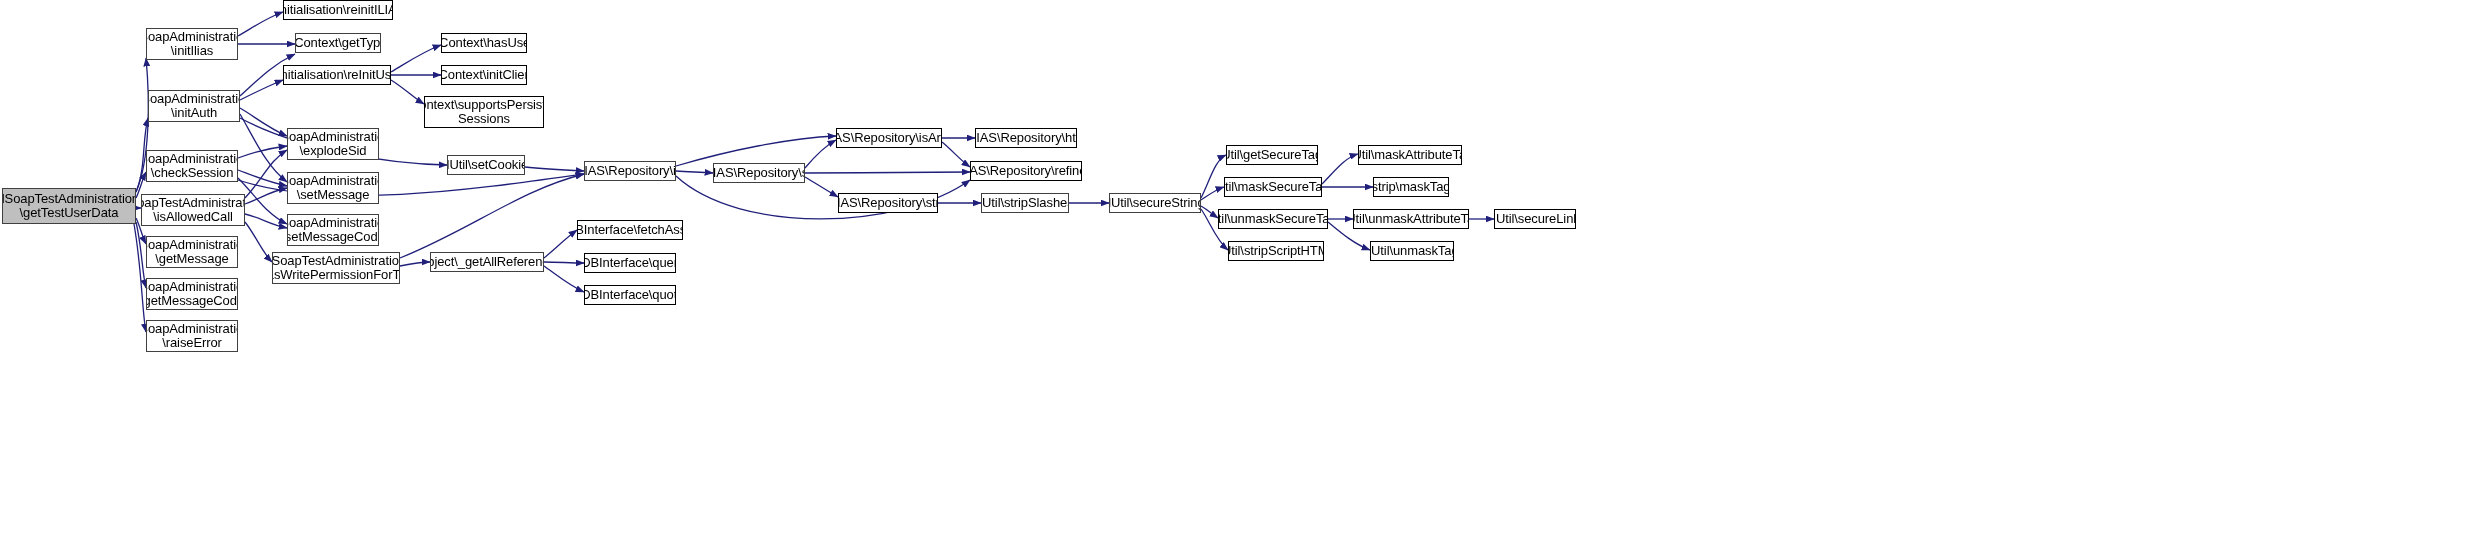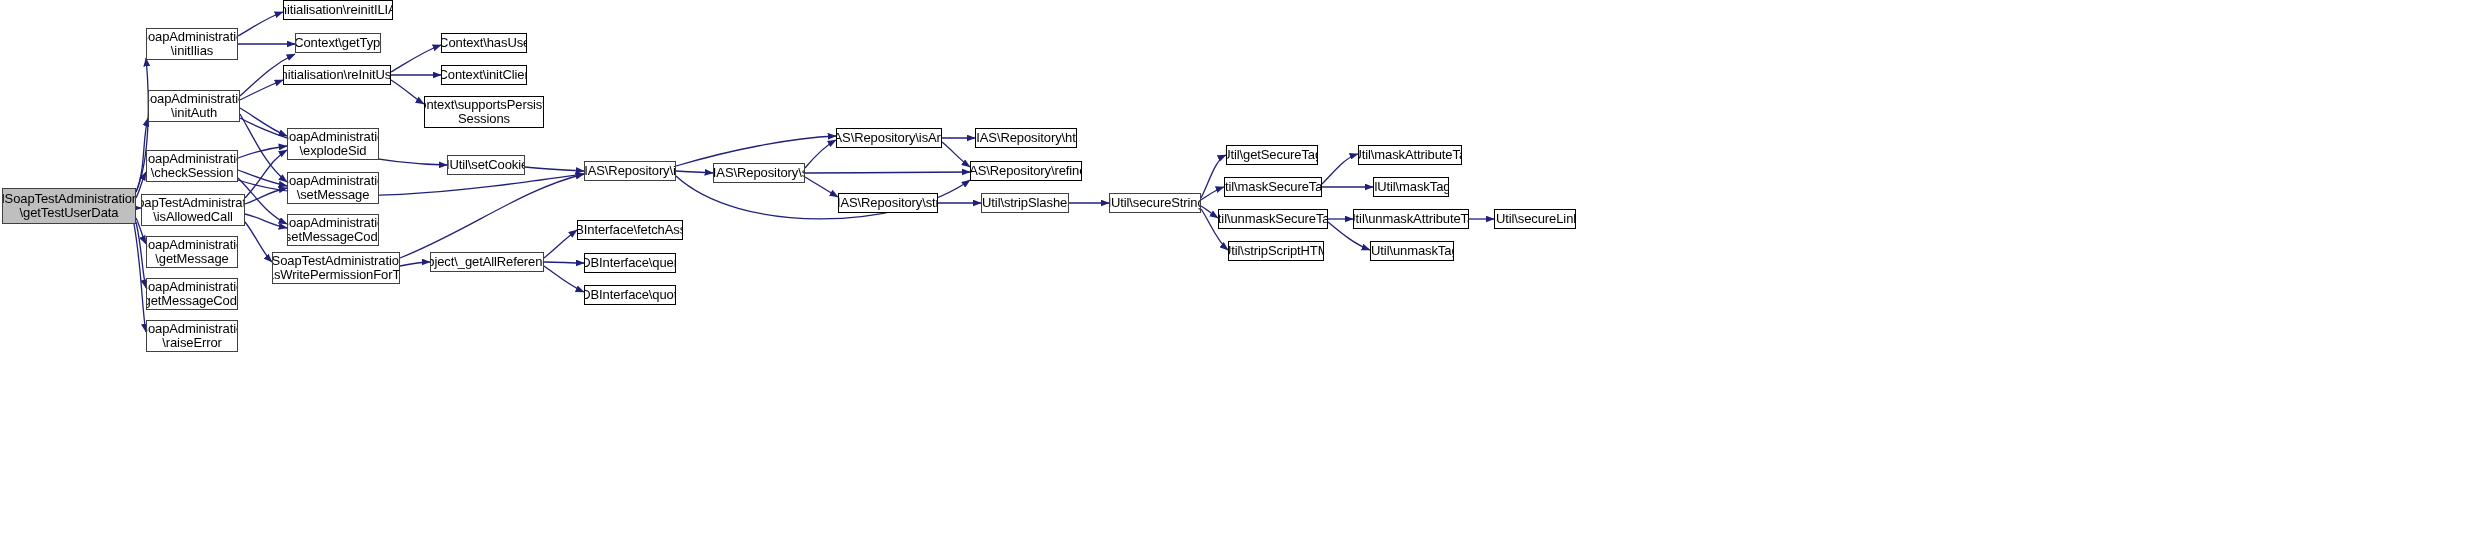--- a/index.html
+++ b/index.html
@@ -134,18 +134,18 @@
       <div class="node" style="left: 975px; top: 128px; width: 102px; height: 20px;">ILIAS\Repository\http</div>
       <div class="node" style="left: 970px; top: 161px; width: 112px; height: 20px;">ILIAS\Repository\refinery</div>
       <div class="node" style="left: 838px; top: 193px; width: 100px; height: 20px;">ILIAS\Repository\strip</div>
       <div class="node thick" style="left: 981px; top: 193px; width: 88px; height: 20px;">ilUtil\stripSlashes</div>
       <div class="node thick" style="left: 1109px; top: 193px; width: 92px; height: 20px;">ilUtil\secureString</div>
       <div class="node" style="left: 1226px; top: 145px; width: 92px; height: 20px;">ilUtil\getSecureTags</div>
       <div class="node" style="left: 1224px; top: 177px; width: 98px; height: 20px;">ilUtil\maskSecureTags</div>
       <div class="node" style="left: 1218px; top: 209px; width: 110px; height: 20px;">ilUtil\unmaskSecureTags</div>
       <div class="node" style="left: 1228px; top: 241px; width: 96px; height: 20px;">ilUtil\stripScriptHTML</div>
       <div class="node" style="left: 1358px; top: 145px; width: 104px; height: 20px;">ilUtil\maskAttributeTag</div>
-      <div class="node" style="left: 1373px; top: 177px; width: 76px; height: 20px;">ilUtil\maskTag</div>
+      <div class="node" style="left: 1373px; top: 177px; width: 76px; height: 20px;">strip\maskTag</div>
       <div class="node" style="left: 1353px; top: 209px; width: 116px; height: 20px;">ilUtil\unmaskAttributeTag</div>
       <div class="node" style="left: 1370px; top: 241px; width: 84px; height: 20px;">ilUtil\unmaskTag</div>
       <div class="node" style="left: 1494px; top: 209px; width: 82px; height: 20px;">ilUtil\secureLink</div>
     </div>
 </div>
 
 </body></html>

